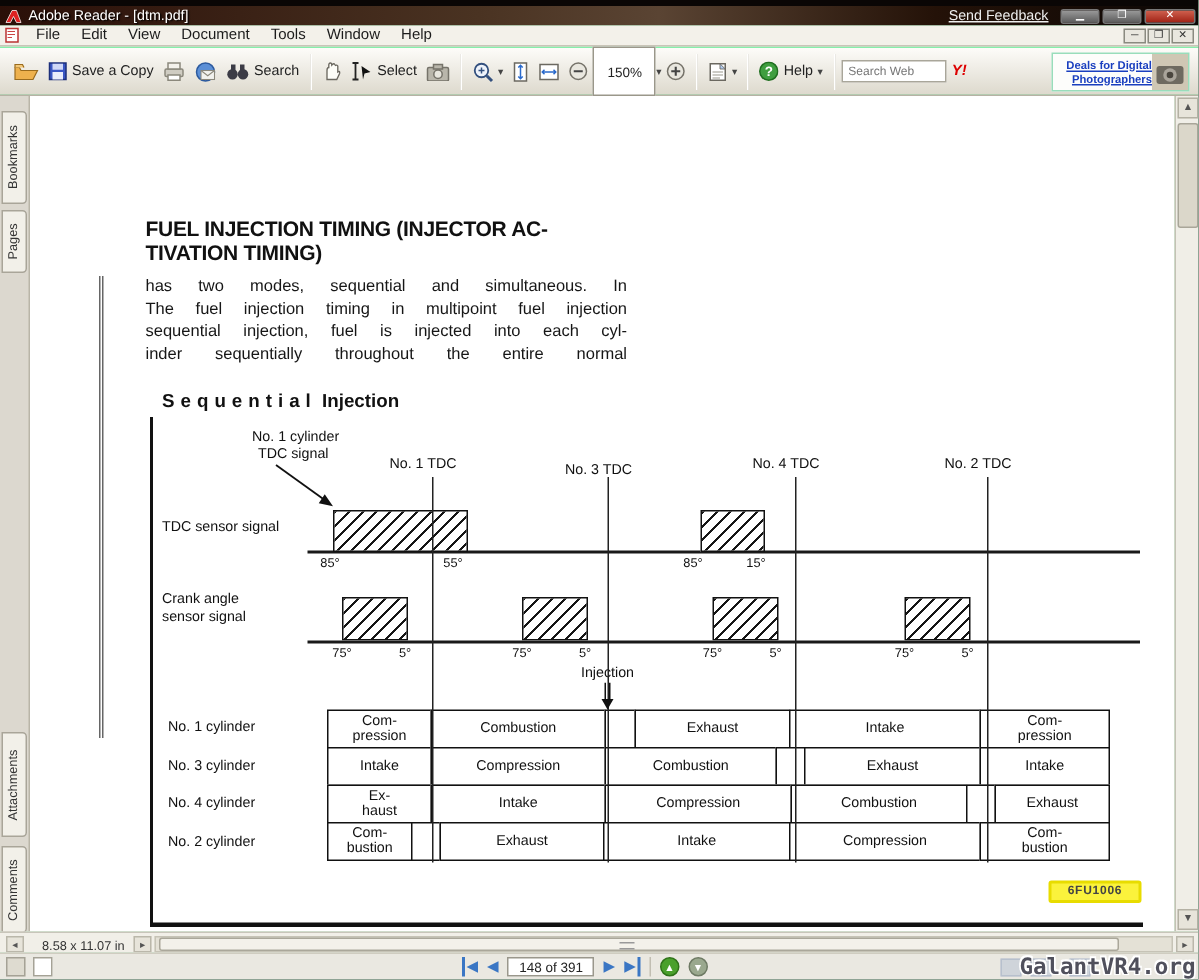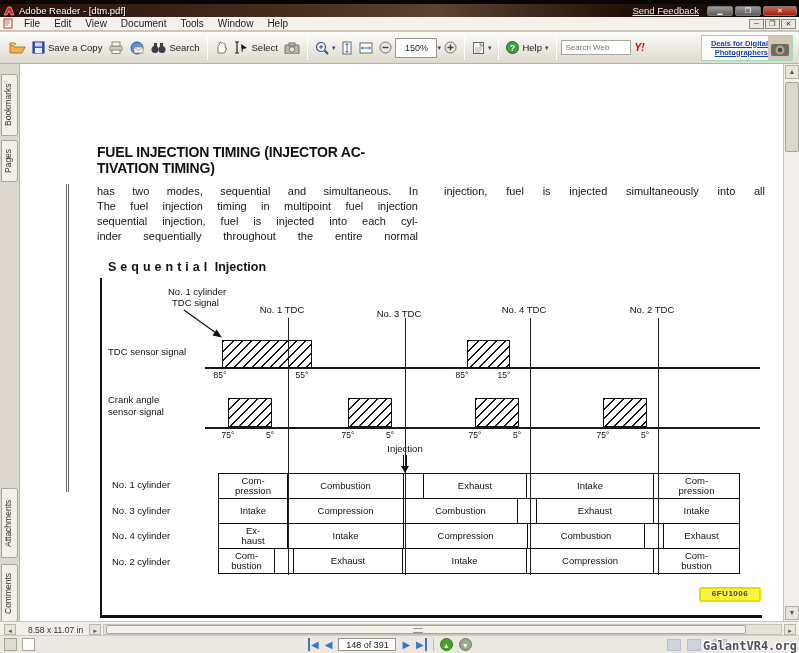--- a/index.html
+++ b/index.html
@@ -27,21 +27,21 @@
   .mwb { width:15px; height:10px; border:1px solid #8a8a80; background:#e9e7df; font-size:7px; line-height:8px;
          text-align:center; color:#333; margin-left:1px; }
 
   
   .toolbar { position:absolute; left:0; top:32px; width:799px; height:32px;
              background:linear-gradient(#fdfcf9,#ddd9cd); border-bottom:1px solid #b6b2a4;
              display:flex; align-items:center; font-size:9.5px; color:#222; }
   .tsep { width:1px; height:24px; background:#b4b0a2; border-right:1px solid #fff; margin:0 4px; }
   .tbtn { display:flex; align-items:center; gap:3px; padding:2px 3px; border-radius:2px; }
   .drop { font-size:7px; color:#444; }
-  .zoombox { width:42px; height:20px; border:1px solid #9a978a; background:#fff; font-size:9px;
+  .zoombox { width:42px; height:33px; border:1px solid #9a978a; background:#fff; font-size:9px;
              display:flex; align-items:center; justify-content:center; }
   .searchweb { width:70px; height:15px; border:1px solid #a9a69a; background:#fff; font-size:8px;
                color:#999; padding:0 4px; font-family:"Liberation Sans",sans-serif; }
   .adbox { margin-left:auto; margin-right:6px; width:92px; height:26px; background:#fdfdfb; border:1px solid #9db;
            display:flex; align-items:center; }
   .adtext { font-size:7.5px; color:#1a3fbf; text-decoration:underline; font-weight:bold; text-align:right; flex:1; line-height:9px; }
 
   
   .main { position:absolute; left:0; top:64px; width:799px; height:557px; display:flex; }
   .sidebar { width:20px; height:100%; background:#dcd8cf; border-right:1px solid #b9b5a8; position:relative; }
@@ -100,21 +100,21 @@
   .navwrap { position:absolute; left:308px; top:2px; display:flex; align-items:center; gap:6px; }
   .navarrow { color:#3a76c4; font-size:10px; line-height:13px; }
   .navbar { border-left:2px solid #3a76c4; padding-left:1px; }
   .navbarR { border-right:2px solid #3a76c4; padding-right:1px; }
   .pagebox { width:58px; height:13px; background:#fff; border:1px solid #9a978c; font-size:9px;
              display:flex; align-items:center; justify-content:center; color:#222; }
   .viewbtn { width:13px; height:13px; border-radius:50%; color:#fff; font-size:7px; line-height:13px;
              text-align:center; }
   .pgicon { position:absolute; top:2px; width:13px; height:13px; background:#dedbd0; border:1px solid #a5a296; }
   .watermark { position:absolute; right:2px; bottom:0px; font-family:"DejaVu Sans Mono", monospace;
-               font-size:12px; font-weight:bold; color:#50505c; z-index:20; letter-spacing:0px;
+               font-size:15px; font-weight:bold; color:#50505c; z-index:20; letter-spacing:0px;
                text-shadow:-1px -1px 0 #fff, 1px -1px 0 #fff, -1px 1px 0 #fff, 1px 1px 0 #fff; }
   .ghostbtn { position:absolute; width:14px; height:12px; background:#b9c4d6; border:1px solid #8fa0bd; opacity:0.55; }
 </style>
 </head>
 <body>
 
 <div id="canvas">
 
   <div class="topstrip"></div>
   <div class="titlebar">
@@ -302,21 +302,20 @@
         <div>TIVATION TIMING)</div>
       </div>
 
       <div class="col" style="left:77px;">
         <div class="jline">has two modes, sequential and simultaneous. In</div>
         <div class="jline">The fuel injection timing in multipoint fuel injection</div>
         <div class="jline">sequential injection, fuel is injected into each cyl-</div>
         <div class="jline">inder sequentially throughout the entire normal</div>
       </div>
       <div class="col" style="left:424px;">
-        <div class="jline">injection, fuel is injected simultaneously into all</div>
       </div>
 
       <div class="seqtitle">
         <span class="sp">Sequential</span>
         <span>Injection</span>
       </div>
 
       <div class="abs" style="left:80px; top:214px; width:2px; height:340px; background:#111;"></div>
       <div class="abs" style="left:80px; top:551px; width:662px; height:3px; background:#111;"></div>
 

